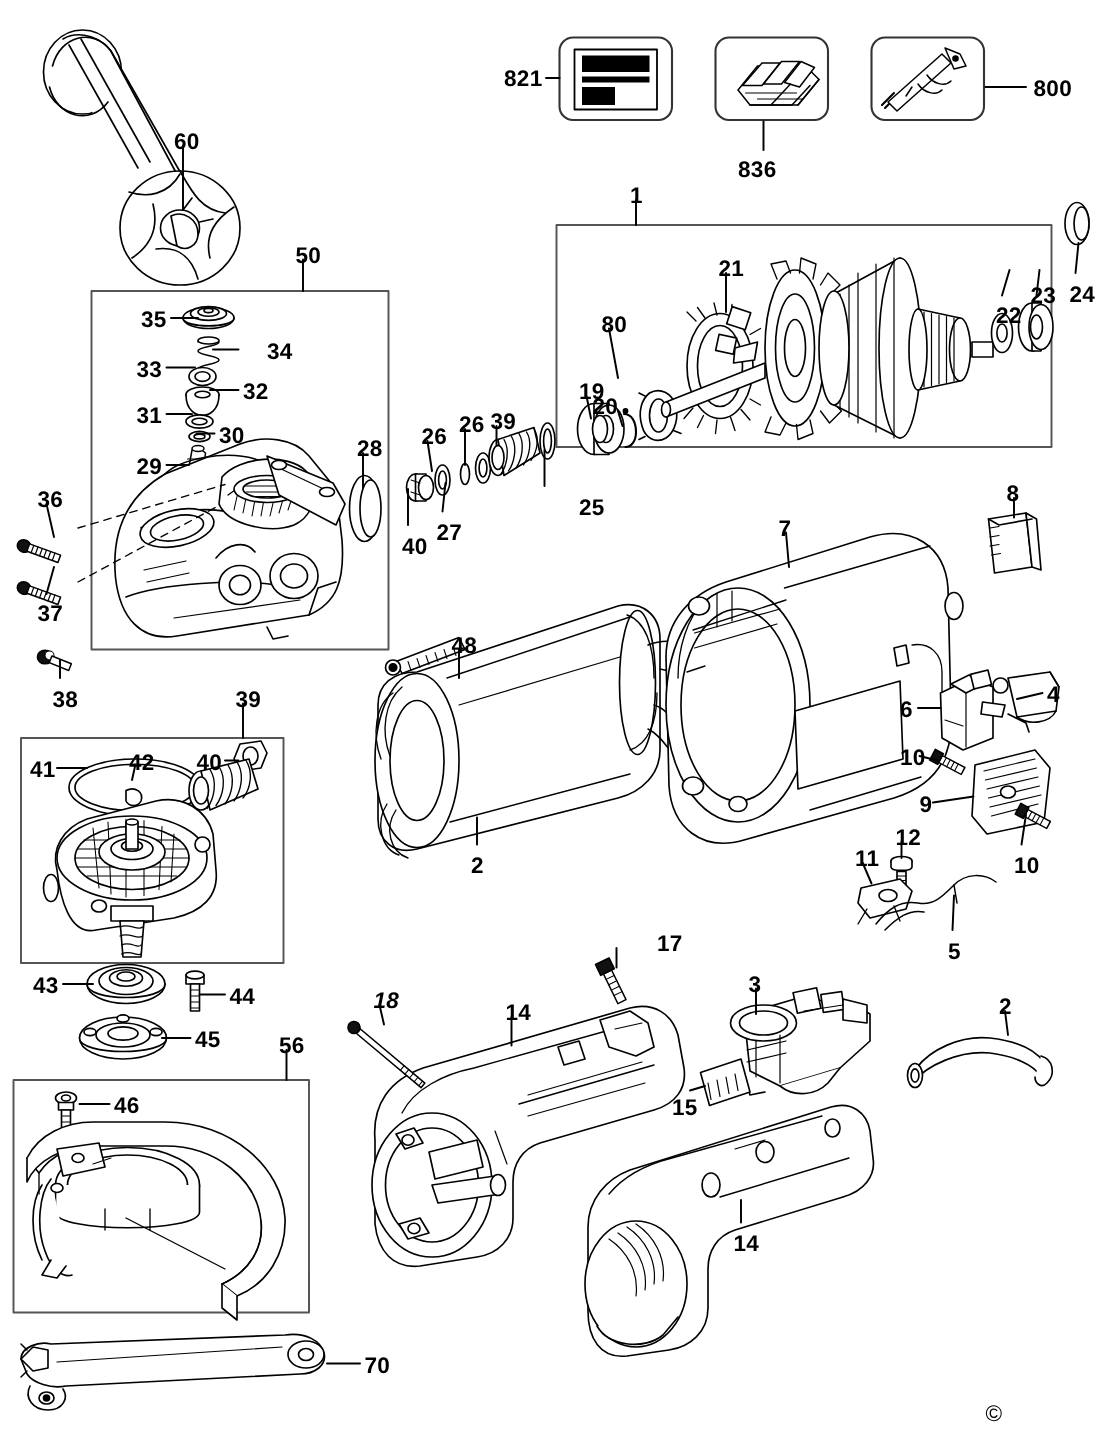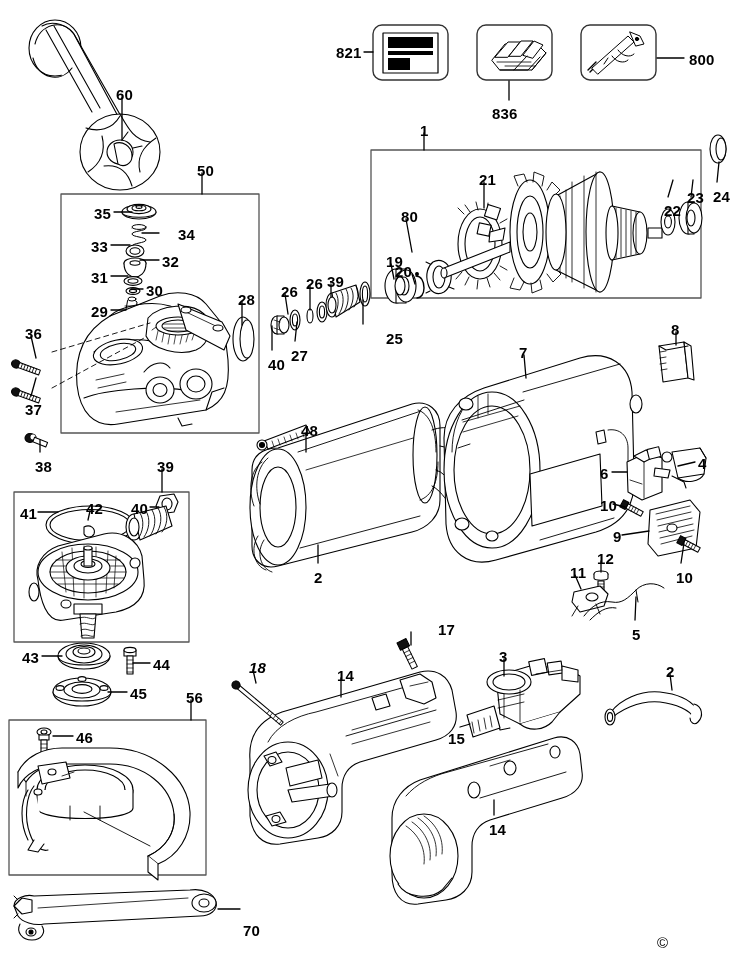--- a/index.html
+++ b/index.html
@@ -765,21 +765,21 @@
       <div class="lbl" style="left: 35px; top: 459px;">38</div>
       <div class="lbl" style="left: 157px; top: 459px;">39</div>
       <div class="lbl" style="left: 20px; top: 506px;">41</div>
       <div class="lbl" style="left: 86px; top: 501px;">42</div>
       <div class="lbl" style="left: 131px; top: 501px;">40</div>
       <div class="lbl" style="left: 22px; top: 650px;">43</div>
       <div class="lbl" style="left: 153px; top: 657px;">44</div>
       <div class="lbl" style="left: 130px; top: 686px;">45</div>
       <div class="lbl" style="left: 76px; top: 730px;">46</div>
       <div class="lbl" style="left: 186px; top: 690px;">56</div>
-      <div class="lbl" style="left: 243px; top: 903px; margin-top: 20px;">70</div>
+      <div class="lbl" style="left: 243px; top: 903px;">70</div>
       <div class="lbl" style="left: 301px; top: 423px;">48</div>
       <div class="lbl" style="left: 314px; top: 570px;">2</div>
       <div class="lbl" style="left: 519px; top: 345px;">7</div>
       <div class="lbl" style="left: 671px; top: 322px;">8</div>
       <div class="lbl" style="left: 600px; top: 466px;">6</div>
       <div class="lbl" style="left: 698px; top: 456px;">4</div>
       <div class="lbl" style="left: 600px; top: 498px;">10</div>
       <div class="lbl" style="left: 613px; top: 529px;">9</div>
       <div class="lbl" style="left: 676px; top: 570px;">10</div>
       <div class="lbl" style="left: 570px; top: 565px;">11</div>

